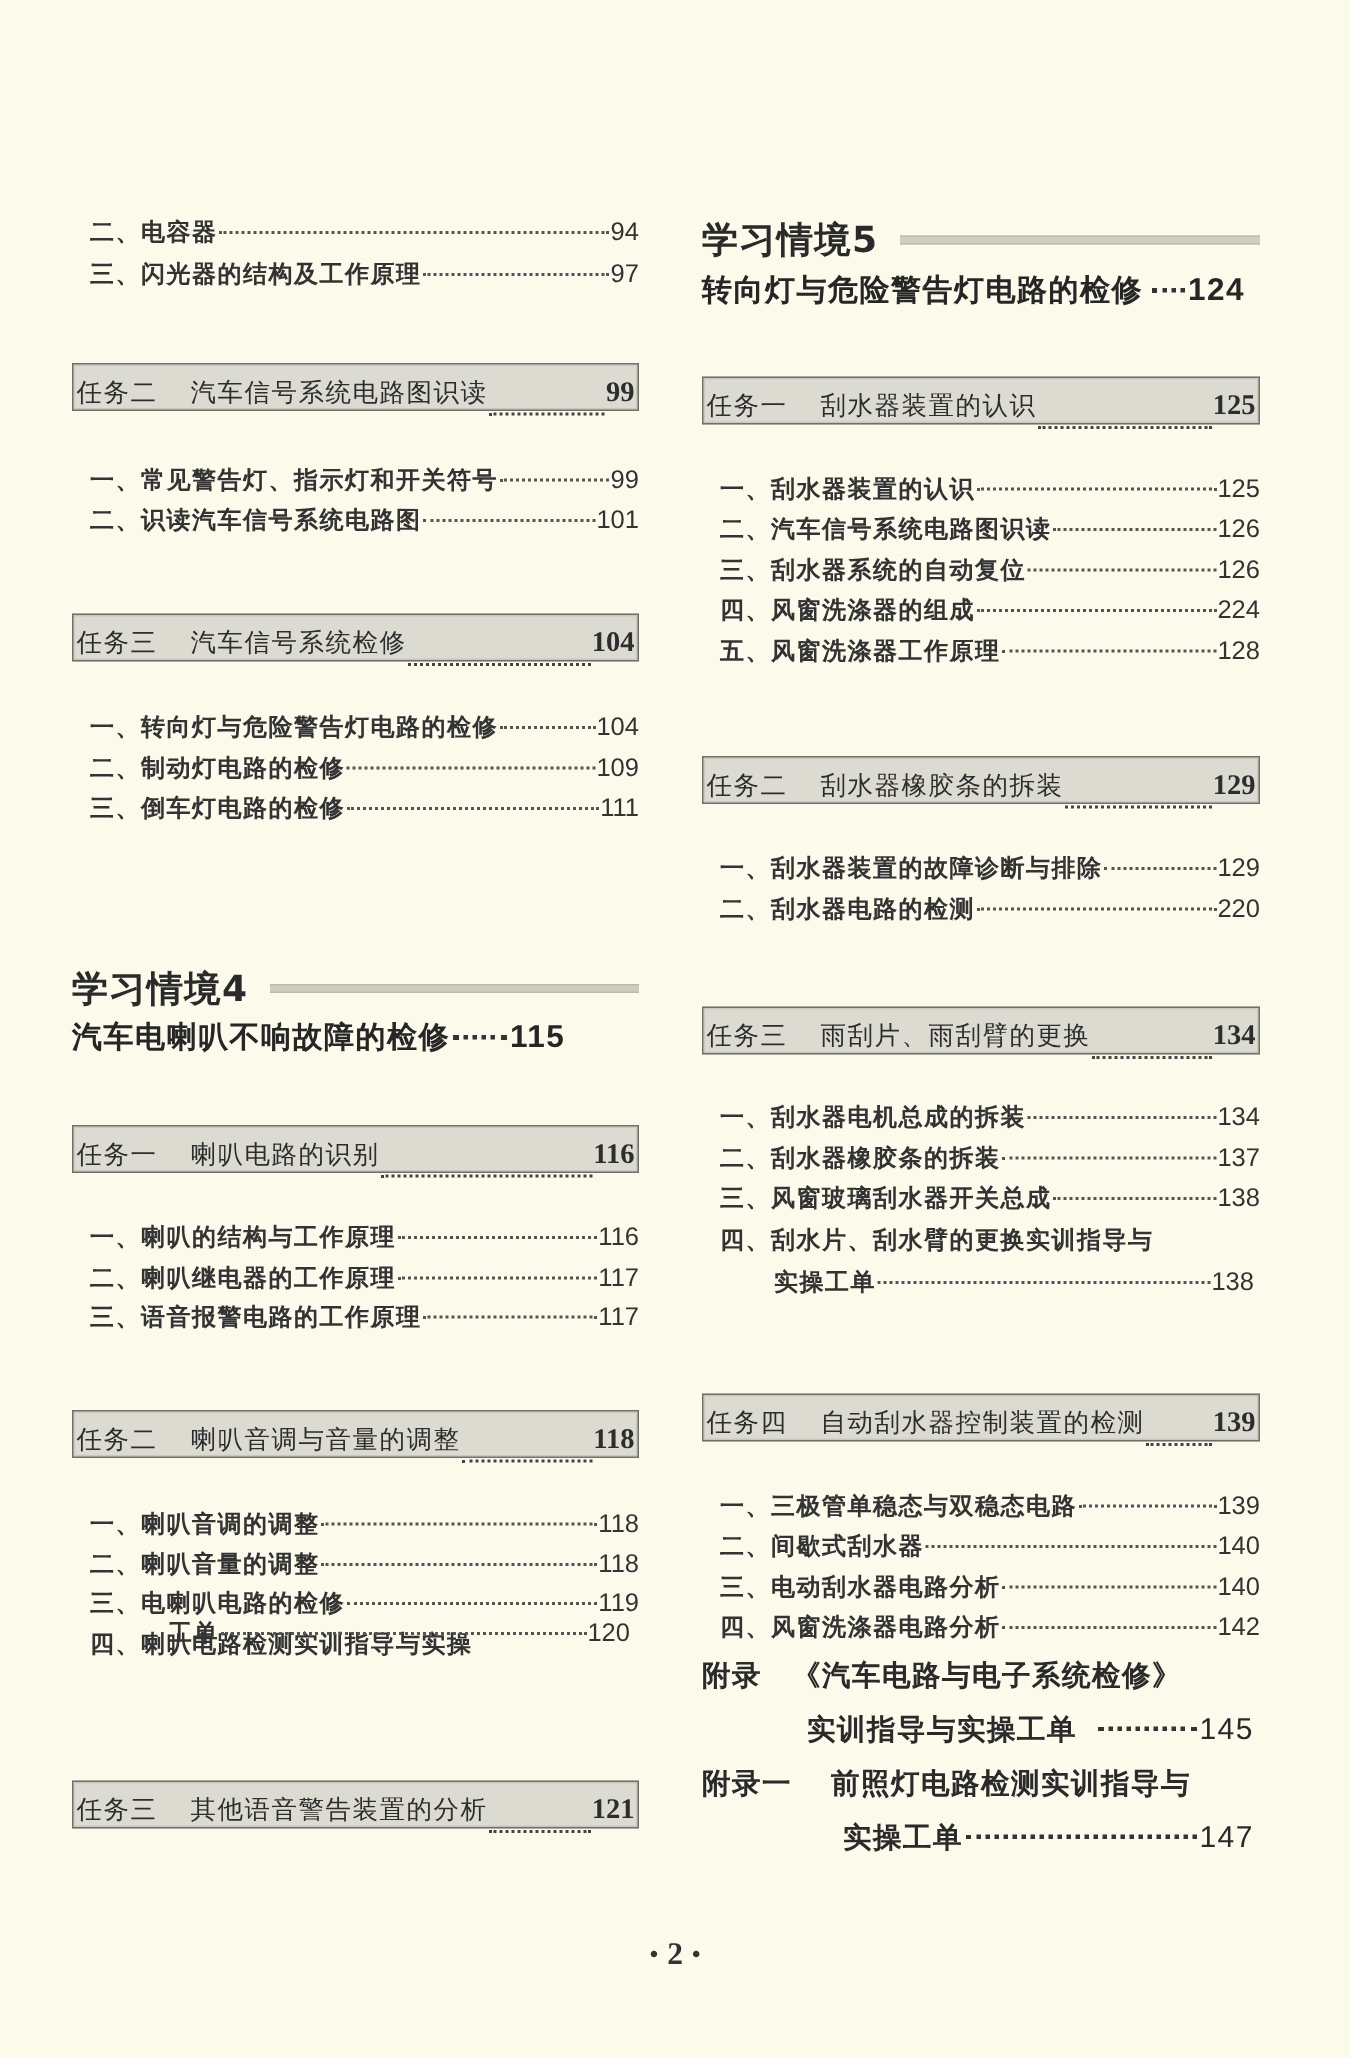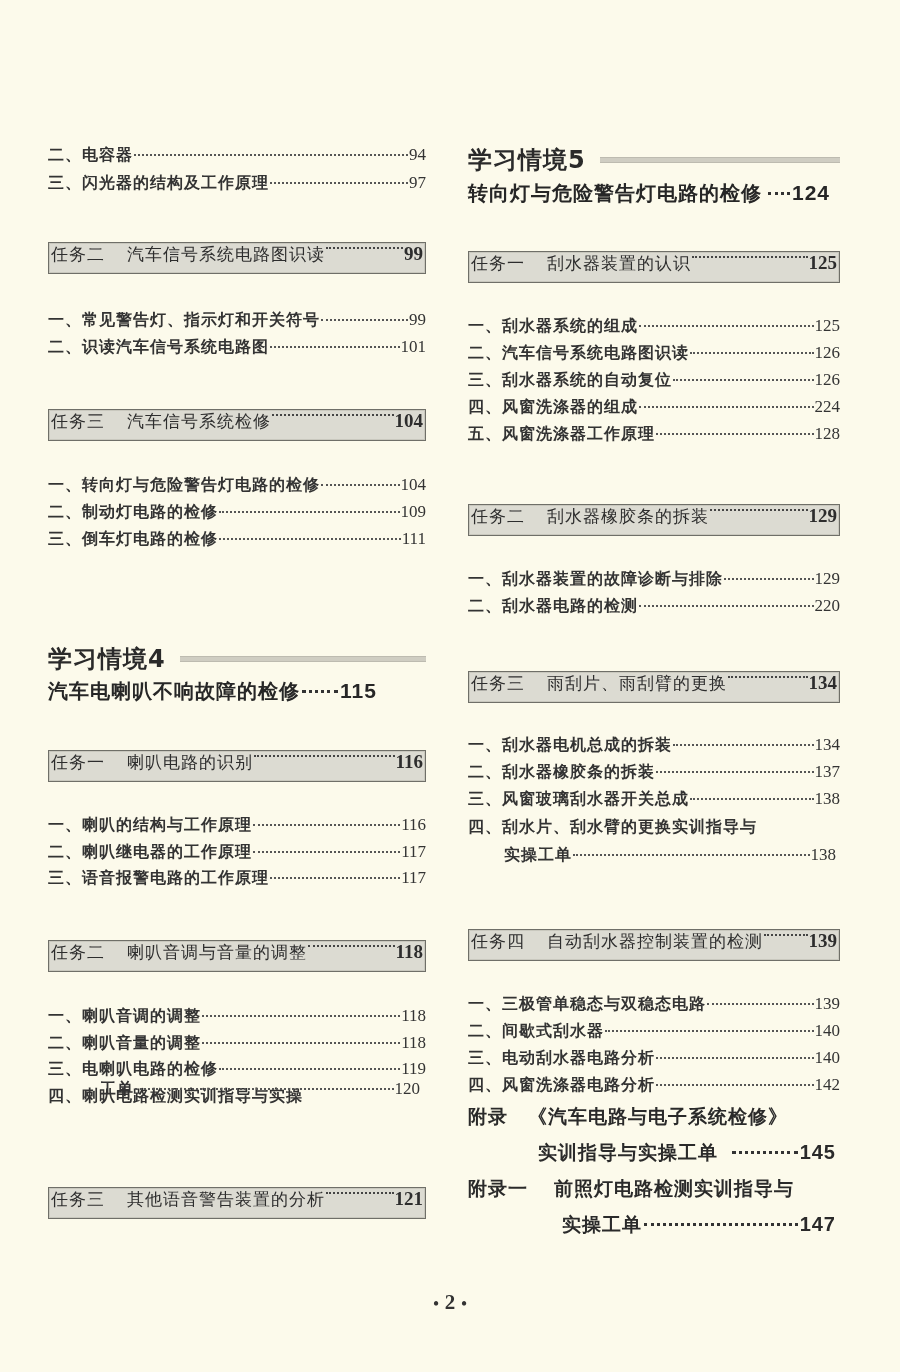--- a/index.html
+++ b/index.html
@@ -19,31 +19,31 @@
     
     .abs { position: absolute; left: 0; right: 0; }
 
     
     .entry {
       display: flex; align-items: baseline;
       font-size: 16px; font-weight: bold; line-height: 20px;
       letter-spacing: 1px; color: #333;
       white-space: nowrap;
     }
-    .entry .label { flex: 0 0 auto; }
+    .entry .label { flex: 0 0 auto; margin-left: 12px; }
     .entry .dots {
       flex: 1 1 auto; overflow: hidden; margin: 0 1px;
       border-bottom: 2px dotted #555; height: 0; position: relative; top: -4px;
     }
-    .entry .page-num { flex: 0 0 auto; font-weight: normal; font-family: Liberation Serif, serif; font-size: 17px; letter-spacing: 0; }
+    .entry .page-num { flex: 0 0 auto; font-weight: normal; font-family: Liberation Sans, sans-serif; font-size: 17px; letter-spacing: 0; }
     .entry.indent .label { padding-left: 52px; }
 
     
     .task {
-      display: flex; align-items: flex-start;
+      display: flex; align-items: flex-end;
       height: 30px; padding: 0 2px 0 2px;
       background: #dcdbd2;
       border: 1px solid #6f6f68;
       box-shadow: inset 0 0 0 1px #c9c8be;
       font-family: "DejaVu Serif", "Liberation Serif", serif;
       font-weight: bold; font-size: 17px; color: #2d2d2d;
       white-space: nowrap; letter-spacing: 1px;
     }
     .task .task-no { flex: 0 0 auto; margin-right: 22px; font-weight: normal; }
     .task .label { flex: 0 0 auto; font-weight: normal; }
@@ -74,21 +74,21 @@
     .section-title .page-num { font-family: "Liberation Sans", sans-serif; font-size: 21px; }
 
     
     .appendix {
       font-size: 19px; color: #2a2a2a; letter-spacing: 1px; font-weight: bold; white-space: nowrap;
     }
     .appendix-line { display: flex; align-items: baseline; }
     .appendix .dots {
       flex: 1 1 auto; height: 0; border-bottom: 3px dotted #333; position: relative; top: -5px; margin: 0 2px;
     }
-    .appendix .page-num { font-family: "Liberation Sans", sans-serif; font-weight: bold; font-size: 20px; }
+    .appendix .page-num { font-family: "Liberation Sans", sans-serif; font-weight: normal; font-size: 20px; }
 
     .footer {
       position: absolute; left: 0; right: 0; top: 1290px; text-align: center;
       font-family: "Liberation Serif", serif; font-weight: bold; font-size: 21px; color: #333;
     }
     .footer .dot { font-size: 16px; vertical-align: middle; margin: 0 6px; }
   </style>
 </head>
 <body>
 
@@ -233,21 +233,21 @@
     </div>
 
     <div class="abs task" style="top:251px">
       <span class="task-no">任务一</span>
       <span class="label">刮水器装置的认识</span>
       <span class="dots"></span>
       <span class="page-num">125</span>
     </div>
 
     <div class="abs entry" style="top:316px">
-      <span class="label">一、刮水器系统的组成</span>
+      <span class="label">一、刮水器装置的认识</span>
       <span class="dots"></span>
       <span class="page-num">125</span>
     </div>
     <div class="abs entry" style="top:343px">
       <span class="label">二、汽车信号系统电路图识读</span>
       <span class="dots"></span>
       <span class="page-num">126</span>
     </div>
     <div class="abs entry" style="top:370px">
       <span class="label">三、刮水器系统的自动复位</span>

